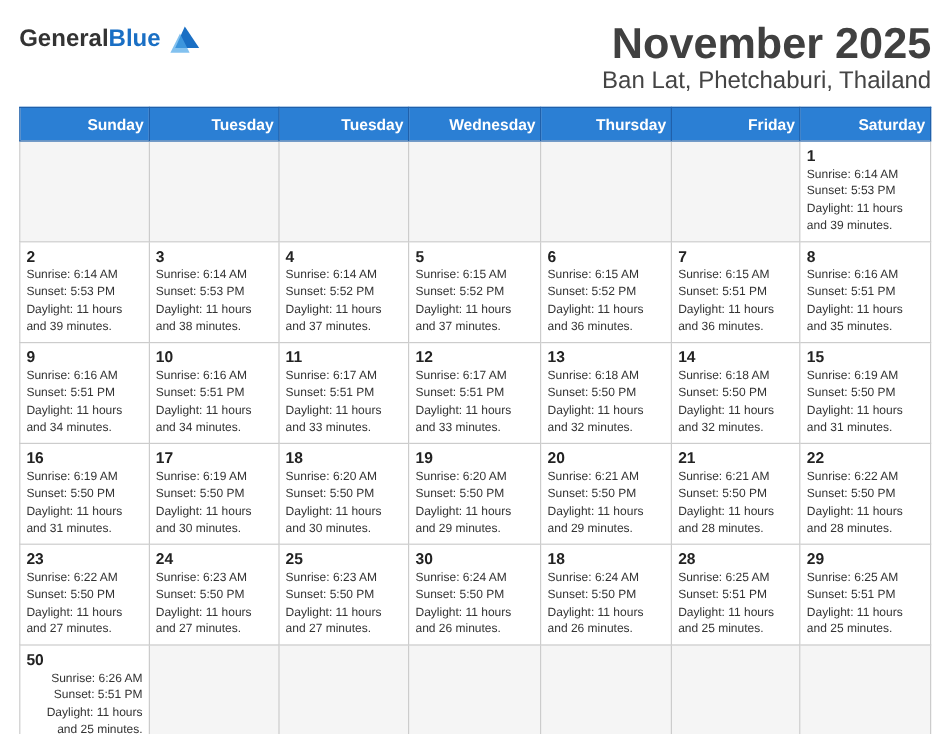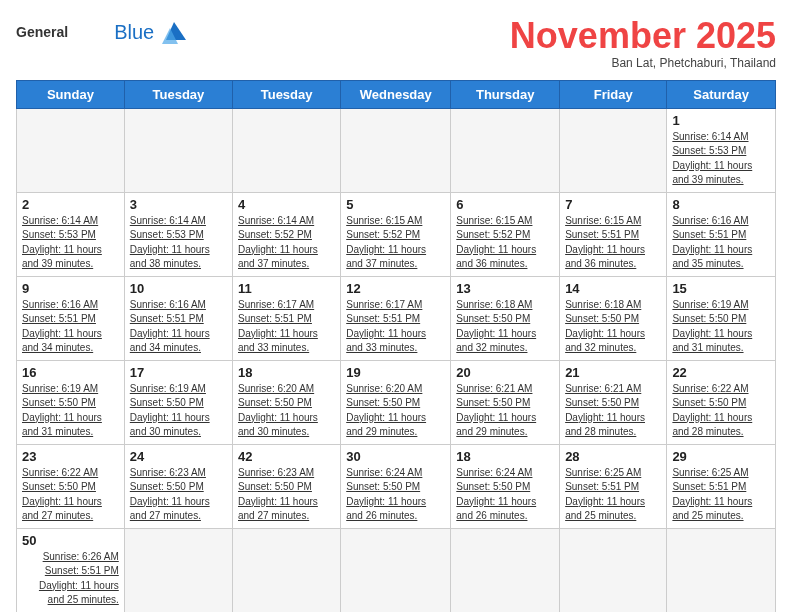--- a/index.html
+++ b/index.html
@@ -19,60 +19,59 @@
     .logo-area {
       display: flex;
       flex-direction: column;
       align-items: flex-start;
     }
     .logo-text {
       display: flex;
       align-items: center;
     }
     .logo-general {
-      font-size: 14px;
+      font-size: 20px;
       font-weight: bold;
       color: #333;
     }
     .logo-blue {
       font-size: 20px;
-      font-weight: normal;
+      font-weight: bold;
       color: #1a6fc4;
-      margin-left: 46px;
     }
     .logo-icon {
       width: 32px;
       height: 32px;
       margin-left: 4px;
     }
     .title-area {
       text-align: right;
     }
     .month-title {
       font-size: 36px;
       font-weight: bold;
-      color: #ef4444;
+      color: #404040;
       line-height: 1.1;
     }
     .location-title {
-      font-size: 12px;
+      font-size: 20px;
       color: #444;
     }
     .calendar-table {
       width: 100%;
       border-collapse: collapse;
       border: 1px solid #ccc;
     }
     .calendar-table th {
       background-color: #2b7fd4;
       color: #fff;
       font-size: 13px;
       font-weight: bold;
       padding: 6px 4px;
-      text-align: center;
+      text-align: right;
       border: 1px solid #2060aa;
     }
     .calendar-table td {
       border: 1px solid #ccc;
       vertical-align: top;
       padding: 4px 5px;
       width: 113px;
       min-height: 70px;
       font-size: 10.5px;
       color: #222;
@@ -85,21 +84,20 @@
       font-size: 13px;
       font-weight: bold;
       color: #222;
       display: block;
       margin-bottom: 2px;
     }
     .day-info {
       font-size: 10px;
       color: #333;
       line-height: 1.45;
-      text-decoration: underline;
     }
     .last-row td {
       border-bottom: 1px solid #ccc;
     }
   </style>
 </head>
 <body>
 
 <div class="header-section">
   <div class="logo-area">
@@ -308,21 +306,21 @@
 and 27 minutes.</div>
         </td>
         <td>
           <span class="day-number">24</span>
           <div class="day-info" style="white-space: pre-line;">Sunrise: 6:23 AM
 Sunset: 5:50 PM
 Daylight: 11 hours
 and 27 minutes.</div>
         </td>
         <td>
-          <span class="day-number">42</span>
+          <span class="day-number">25</span>
           <div class="day-info" style="white-space: pre-line;">Sunrise: 6:23 AM
 Sunset: 5:50 PM
 Daylight: 11 hours
 and 27 minutes.</div>
         </td>
         <td>
           <span class="day-number">30</span>
           <div class="day-info" style="white-space: pre-line;">Sunrise: 6:24 AM
 Sunset: 5:50 PM
 Daylight: 11 hours

